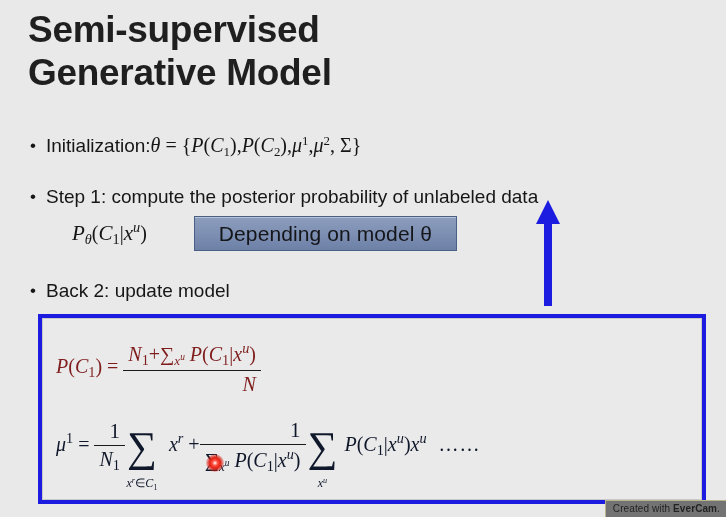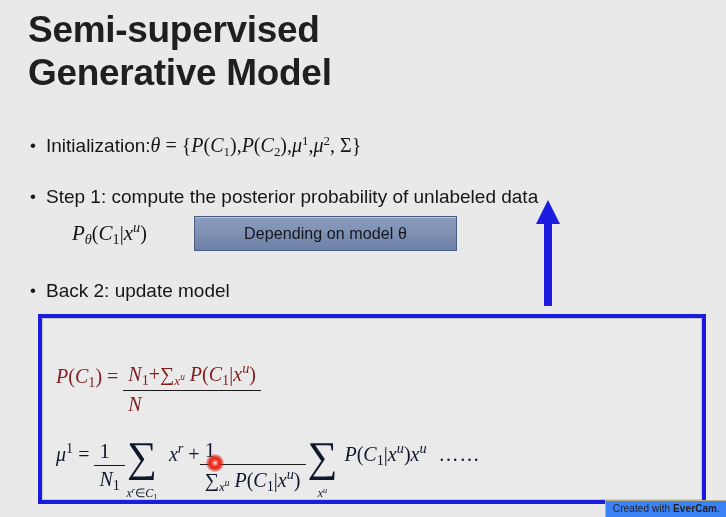--- a/index.html
+++ b/index.html
@@ -108,21 +108,21 @@
     height: 35px;
     box-sizing: border-box;
     border: 1px solid #4a5f86;
     background: linear-gradient(180deg, #8c9dbd 0%, #7f91b4 45%, #6d80a6 100%);
     box-shadow: inset 0 1px 0 rgba(255,255,255,0.38);
     display: flex;
     align-items: center;
     justify-content: center;
   }
   .depend-box .txt {
-    font-size: 16px;
+    font-size: 21px;
     color: #15161a;
     white-space: nowrap;
     letter-spacing: 0.1px;
   }
 
   
   .arrow-wrap {
     position: absolute;
     left: 535px;
     top: 200px;
@@ -158,23 +158,22 @@
     position: absolute;
     left: 0; top: 0; right: 0; bottom: 0;
     border: 1px solid #c9c9c9;
     pointer-events: none;
   }
 
   
   .frac {
     display: inline-block;
     vertical-align: middle;
-    text-align: left;
-    font-family: "Liberation Serif", serif;
-    margin-top: 20px;
+    text-align: right;
+    font-family: "Liberation Serif", serif;
   }
   .frac .num {
     display: block;
     padding: 0 5px 1px 5px;
     border-bottom: 1.6px solid #1a1a1a;
     white-space: nowrap;
   }
   .frac .den {
     display: block;
     padding: 1px 5px 0 5px;
@@ -262,21 +261,21 @@
        #ffffff 0%, #ff4a3a 22%, #e02215 42%,
        rgba(214,30,18,0.45) 62%, rgba(214,30,18,0.0) 78%);
     pointer-events: none;
   }
 
   
   .watermark {
     position: absolute;
     right: 0px;
     bottom: 0px;
-    background: #3b82f6;
+    background: #737373;
     border: 1px solid #b9b48a;
     border-right: none;
     border-bottom: none;
     padding: 2px 6px 2px 7px;
     font-size: 10px;
     line-height: 12px;
     color: #232323;
     letter-spacing: 0.1px;
     white-space: nowrap;
   }

